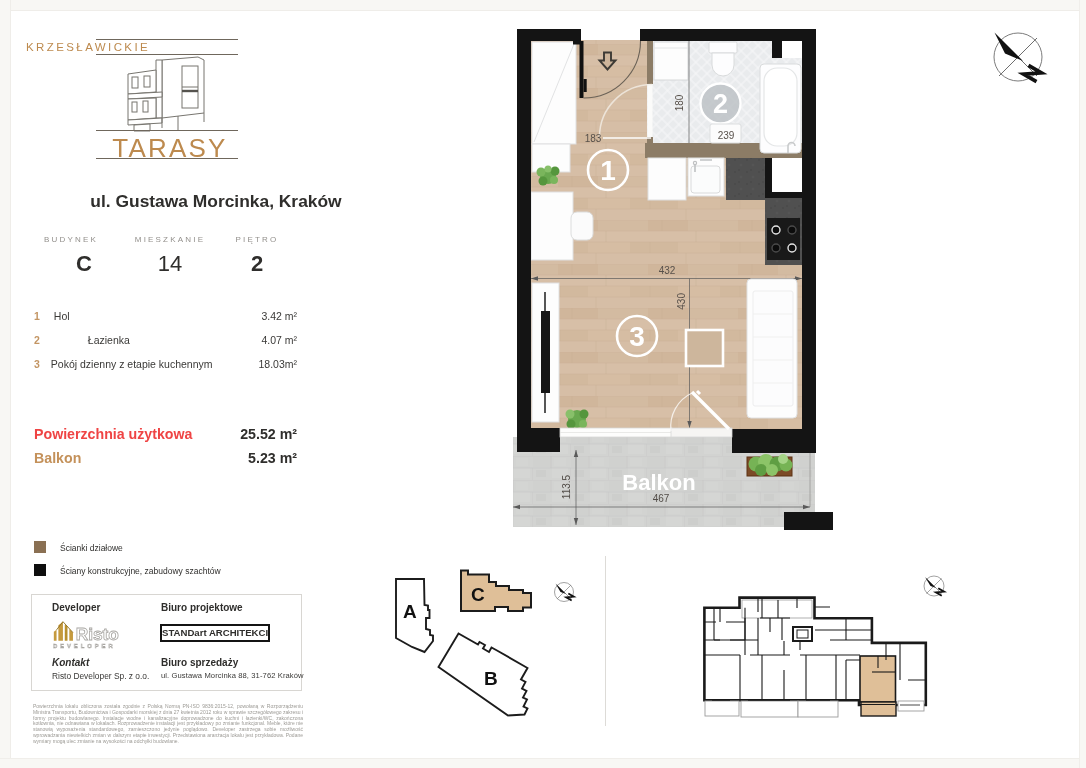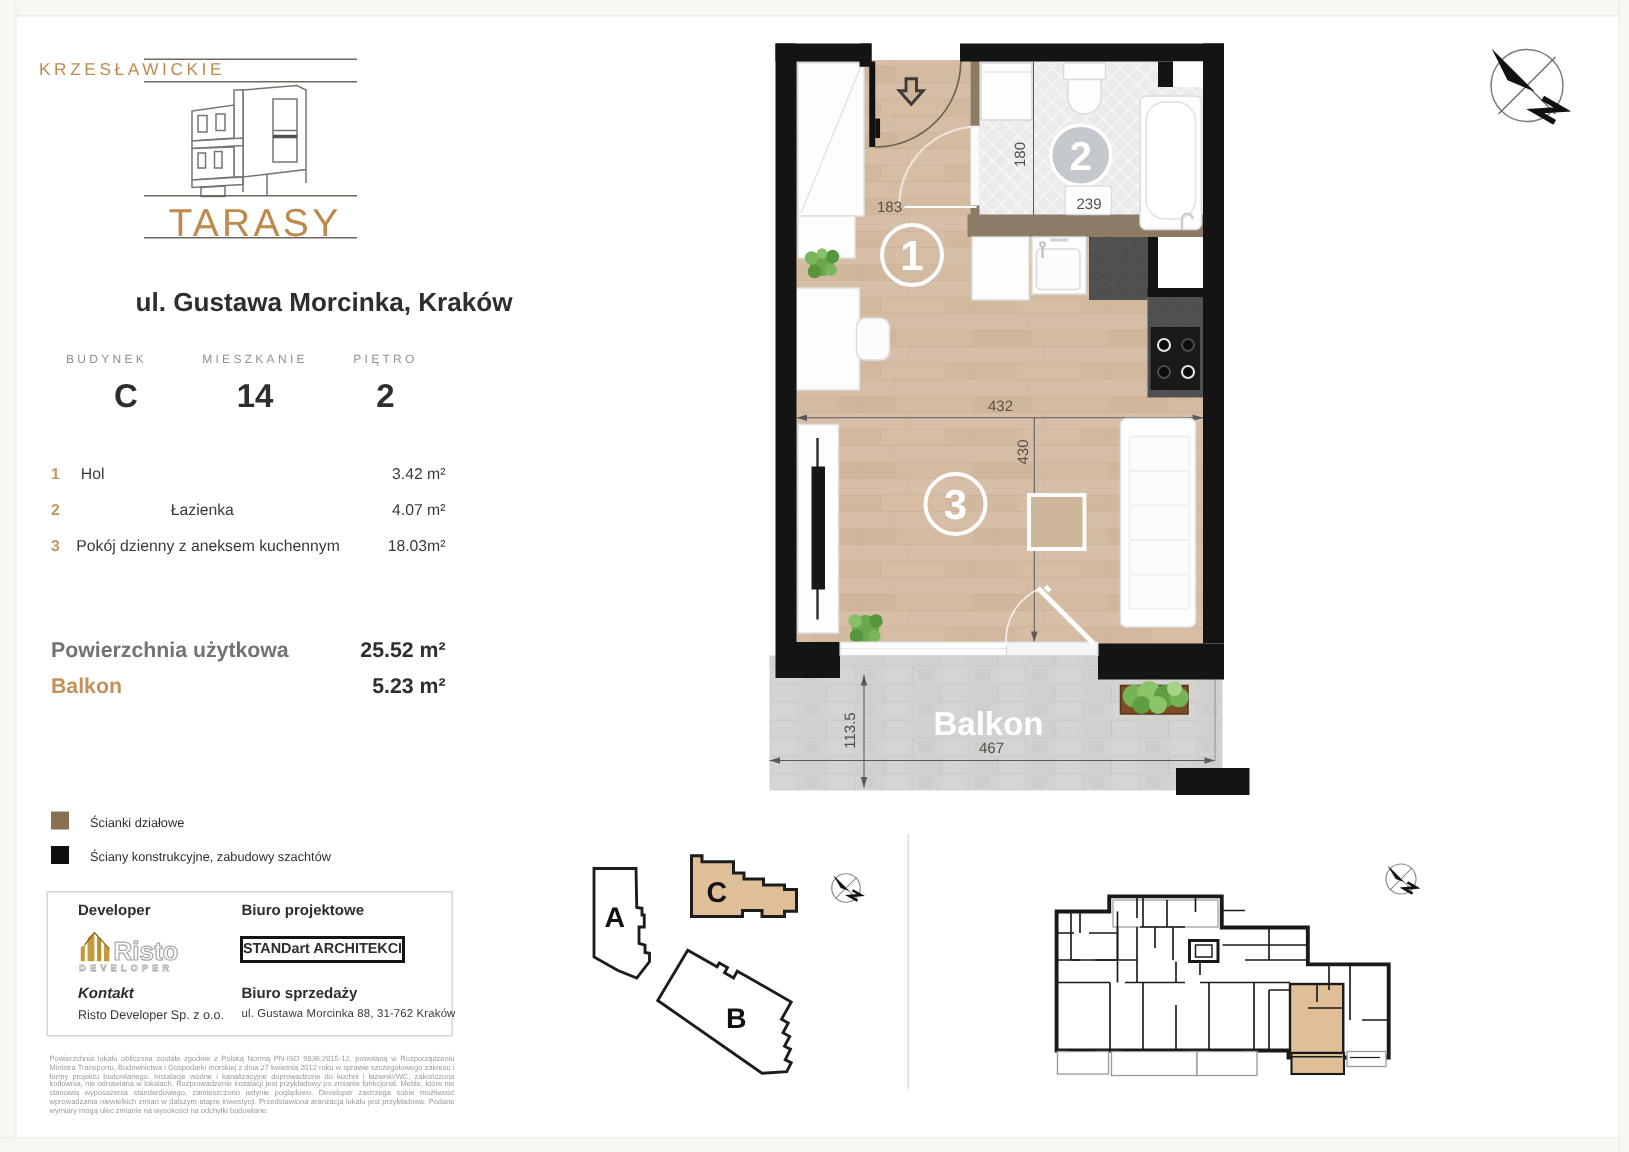--- a/index.html
+++ b/index.html
@@ -57,38 +57,38 @@
 <div class="abs dark" style="left:0;top:191px;width:336px;text-align:center;font-size:17.4px;font-weight:bold;margin-left:48px;">ul. Gustawa Morcinka, Kraków</div>
 
 <div class="abs" style="left:44px;top:235px;width:80px;text-align:left;font-size:8px;letter-spacing:2.2px;color:#93908c;">BUDYNEK</div>
 
 <div class="abs" style="left:130px;top:235px;width:80px;text-align:center;font-size:8px;letter-spacing:2.2px;color:#93908c;">MIESZKANIE</div>
 
 <div class="abs" style="left:217px;top:235px;width:80px;text-align:center;font-size:8px;letter-spacing:2.2px;color:#93908c;">PIĘTRO</div>
 
 <div class="abs dark" style="left:44px;top:251px;width:80px;text-align:center;font-size:22px;font-weight:bold;">C</div>
 
-<div class="abs dark" style="left:130px;top:251px;width:80px;text-align:center;font-size:22px;font-weight:bold;">14</div>
+<div class="abs dark" style="left:130px;top:251px;width:80px;text-align:center;font-size:22px;font-weight:normal;">14</div>
 
 <div class="abs dark" style="left:217px;top:251px;width:80px;text-align:center;font-size:22px;font-weight:bold;">2</div>
 
 <div class="abs" style="left:34px;top:310px;width:263px;font-size:10.5px;color:#3a3937;">
   <span style="color:#c39563;font-weight:bold;">1</span><span style="margin-left:14px;">Hol</span><span style="float:right;">3.42 m²</span>
 </div>
 
 <div class="abs" style="left:34px;top:334px;width:263px;font-size:10.5px;color:#3a3937;">
-  <span style="color:#c39563;font-weight:bold;">2</span><span style="margin-left:26px;padding-left:48px;">Łazienka</span><span style="float:right;">4.07 m²</span>
+  <span style="color:#c39563;font-weight:bold;">2</span><span style="margin-left:0;padding-left:48px;">Łazienka</span><span style="float:right;">4.07 m²</span>
 </div>
 
 <div class="abs" style="left:34px;top:358px;width:263px;font-size:10.5px;color:#3a3937;">
-  <span style="color:#c39563;font-weight:bold;">3</span><span style="margin-left:11px;">Pokój dzienny z aneksem kuchennym</span><span style="float:right;">18.03m²</span>
+  <span style="color:#c39563;font-weight:bold;">3</span><span style="margin-left:11px;">Pokój dzienny z etapie kuchennym</span><span style="float:right;">18.03m²</span>
 </div>
 
 <div class="abs" style="left:34px;top:426px;width:263px;font-size:14.2px;font-weight:bold;">
-  <span style="color:#737373;margin-top:36px;">Powierzchnia użytkowa</span><span style="float:right;color:#2f2e2c;">25.52 m²</span>
+  <span style="color:#ef4444;margin-top:36px;">Powierzchnia użytkowa</span><span style="float:right;color:#2f2e2c;">25.52 m²</span>
 </div>
 
 <div class="abs" style="left:34px;top:450px;width:263px;font-size:14.2px;font-weight:bold;">
   <span style="color:#c4915a;">Balkon</span><span style="float:right;color:#2f2e2c;">5.23 m²</span>
 </div>
 
 <div class="abs" style="left:34px;top:541px;width:12px;height:12px;background:#8a7053;"></div>
 
 <div class="abs" style="left:60px;top:543px;font-size:8.5px;color:#2f2e2c;">Ścianki działowe</div>
 

